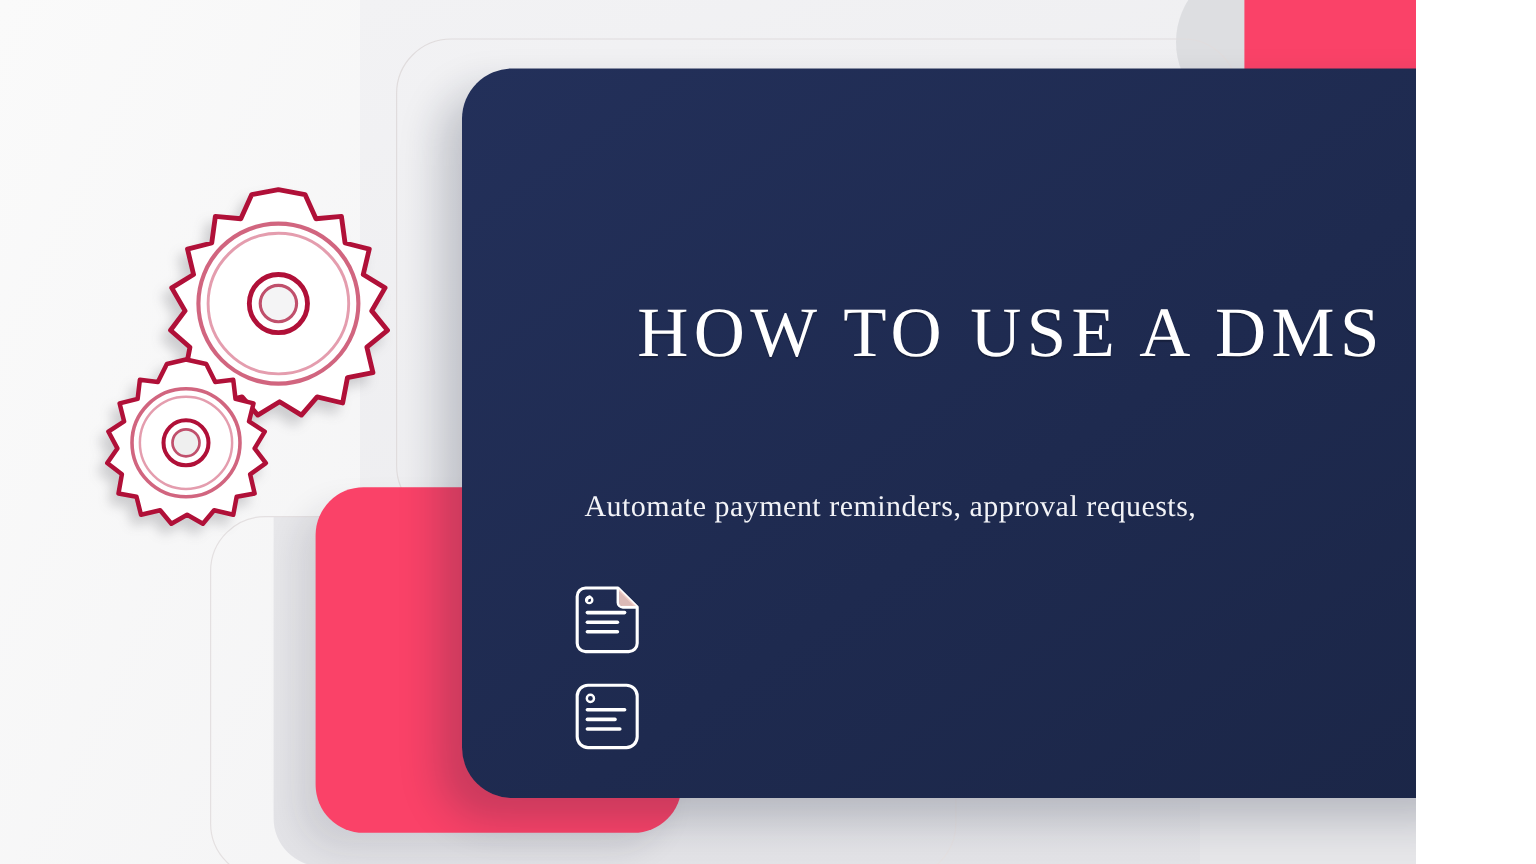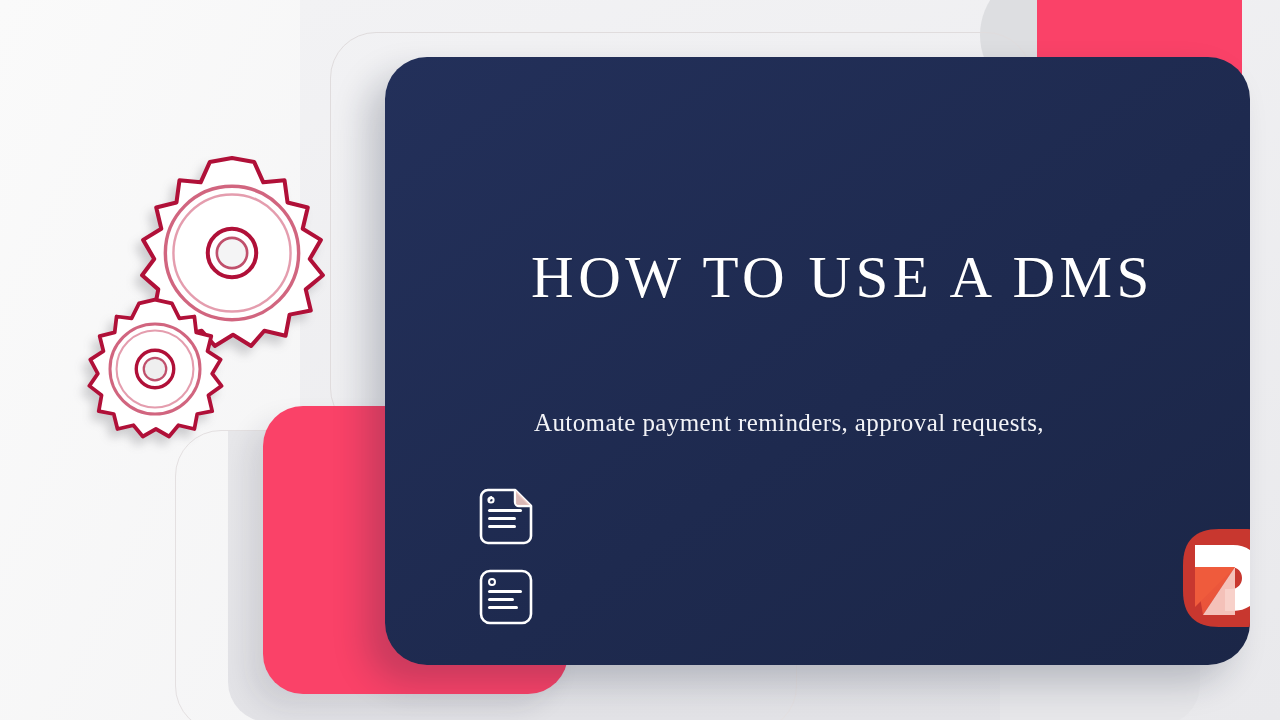--- a/index.html
+++ b/index.html
@@ -5,21 +5,21 @@
   html, body {
     margin: 0;
     padding: 0;
     background: #ffffff;
   }
   body {
     font-family: "Liberation Serif", serif;
   }
   #slide {
     position: relative;
-    width: 1280px;
+    width: 1180px;
     height: 720px;
     overflow: hidden;
     background: #404040;
   }
 
   
   .bg-base {
     position: absolute;
     inset: 0;
     background:
@@ -156,21 +156,20 @@
     width: 790px;
   }
   .subtitle-line {
     color: #f2f3f7;
     font-family: "Liberation Serif", serif;
     font-weight: 400;
     font-size: 25px;
     line-height: 30px;
     letter-spacing: .4px;
     white-space: nowrap;
-    margin-left: 47px;
   }
 
   
   .doc-icons {
     position: absolute;
     left: 38px;
     top: 428px;
   }
   .doc-icon { display: block; margin-bottom: 14px; }
 

